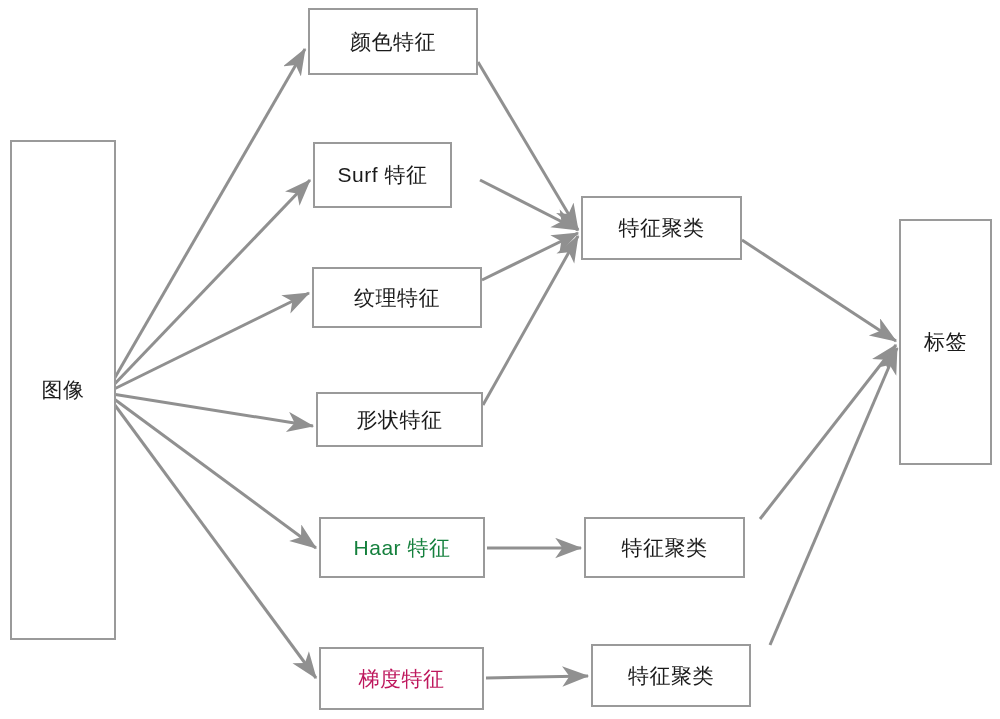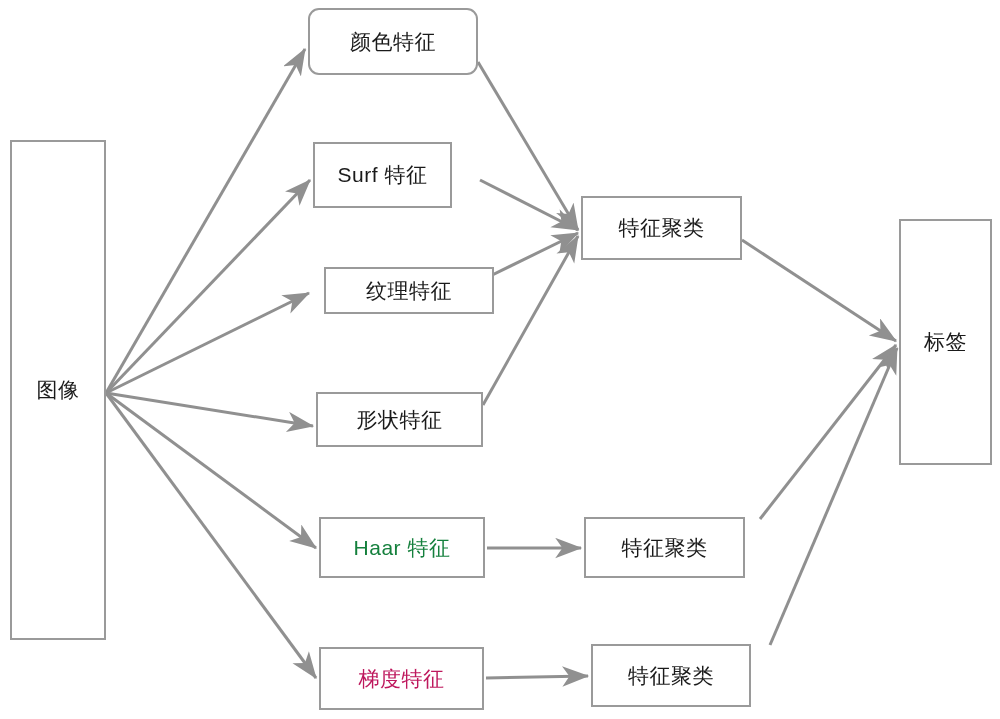--- a/index.html
+++ b/index.html
@@ -71,30 +71,30 @@
         <line x1="483" y1="405" x2="578" y2="236" stroke="#909090" stroke-width="3" marker-end="url(#arrow)"></line>
         <line x1="487" y1="548" x2="581" y2="548" stroke="#909090" stroke-width="3" marker-end="url(#arrow)"></line>
         <line x1="486" y1="678" x2="588" y2="676" stroke="#909090" stroke-width="3" marker-end="url(#arrow)"></line>
         <line x1="742" y1="240" x2="896" y2="341" stroke="#909090" stroke-width="3" marker-end="url(#arrow)"></line>
         <line x1="760" y1="519" x2="896" y2="345" stroke="#909090" stroke-width="3" marker-end="url(#arrow)"></line>
         <line x1="770" y1="645" x2="897" y2="348" stroke="#909090" stroke-width="3" marker-end="url(#arrow)"></line>
       </g>
   </svg>
 
   <div id="node-layer">
-      <div class="node tall" style="left: 10px; top: 140px; width: 96px; height: 500px; border-color: rgb(154, 154, 154); color: rgb(26, 26, 26);">
+      <div class="node tall" style="left: 10px; top: 140px; width: 106px; height: 500px; border-color: rgb(154, 154, 154); color: rgb(26, 26, 26);">
         <span class="node-label">图像</span>
       </div>
-      <div class="node" style="left: 308px; top: 8px; width: 170px; height: 67px; border-color: rgb(154, 154, 154); color: rgb(26, 26, 26); border-radius: 11px;">
+      <div class="node" style="left: 308px; top: 8px; width: 170px; height: 67px; border-color: rgb(154, 154, 154); color: rgb(26, 26, 26);">
         <span class="node-label">颜色特征</span>
       </div>
       <div class="node" style="left: 313px; top: 142px; width: 139px; height: 66px; border-color: rgb(154, 154, 154); color: rgb(26, 26, 26);">
         <span class="node-label">Surf 特征</span>
       </div>
-      <div class="node" style="left: 312px; top: 267px; width: 170px; height: 47px; border-color: rgb(154, 154, 154); color: rgb(26, 26, 26); margin-left: 12px;">
+      <div class="node" style="left: 312px; top: 267px; width: 170px; height: 61px; border-color: rgb(154, 154, 154); color: rgb(26, 26, 26);">
         <span class="node-label">纹理特征</span>
       </div>
       <div class="node" style="left: 316px; top: 392px; width: 167px; height: 55px; border-color: rgb(154, 154, 154); color: rgb(26, 26, 26);">
         <span class="node-label">形状特征</span>
       </div>
       <div class="node" style="left: 319px; top: 517px; width: 166px; height: 61px; border-color: rgb(154, 154, 154); color: #15803d;">
         <span class="node-label">Haar 特征</span>
       </div>
       <div class="node" style="left: 319px; top: 647px; width: 165px; height: 63px; border-color: rgb(154, 154, 154); color: #be185d;">
         <span class="node-label">梯度特征</span>

